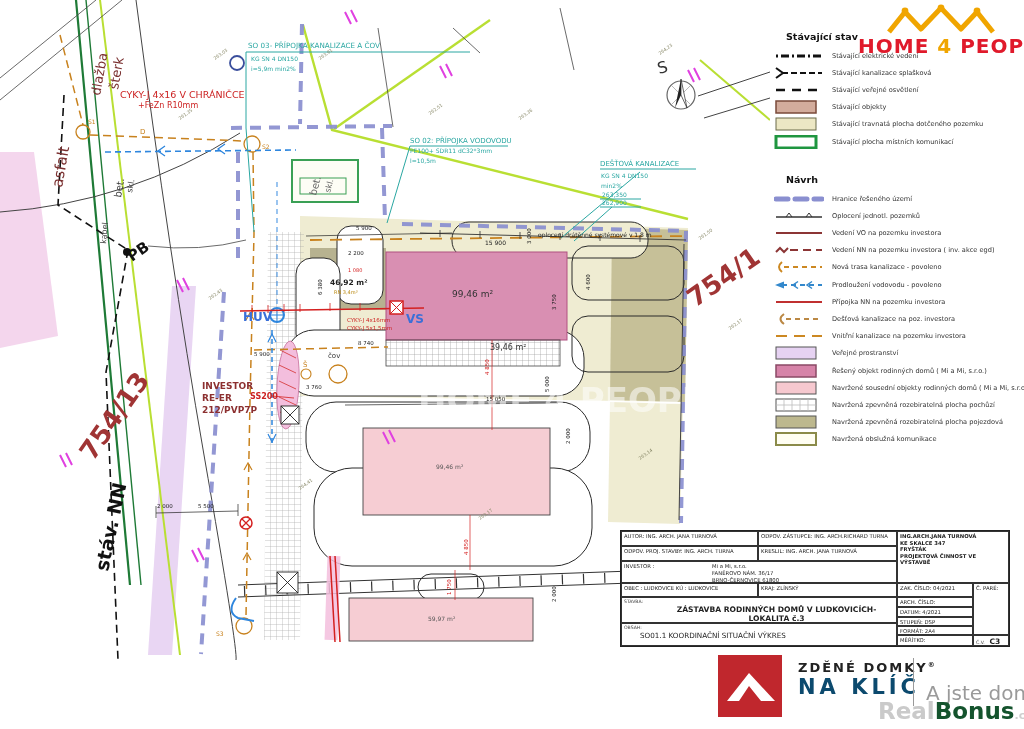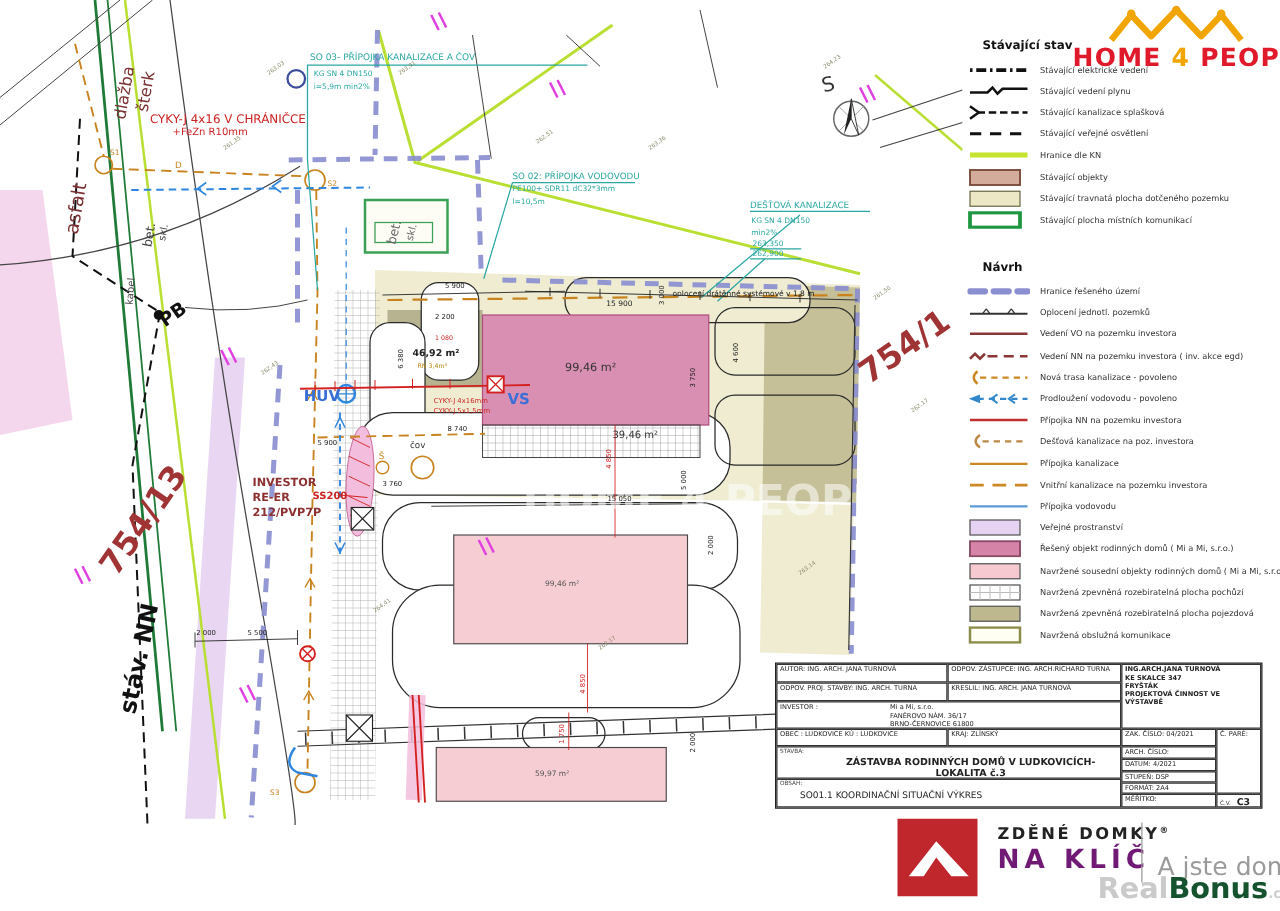--- a/index.html
+++ b/index.html
@@ -20,21 +20,21 @@
   #tblock .cell{position:absolute;border:0.6px solid #333;box-sizing:border-box;padding:1px 2px;overflow:hidden;line-height:1.25;}
   #tblock .big{font-size:7.6px;font-weight:bold;text-align:center;margin-left:35px;}
   #tblock .med{font-size:7.2px;font-weight:normal;}
   #tblock .tiny{font-size:4.6px;color:#444;}
   
   #footer-logo{position:absolute;left:710px;top:650px;width:314px;height:79px;}
   #flg-square{position:absolute;left:8px;top:5px;width:64px;height:62px;background:#c0272d;}
   #flg-text{position:absolute;left:88px;top:10px;white-space:nowrap;}
   #flg-l1{font-size:13px;font-weight:bold;letter-spacing:2px;color:#222;}
   #flg-l1 sup{font-size:7px;}
-  #flg-l2{font-size:21px;font-weight:bold;letter-spacing:4px;color:#701a75;}
+  #flg-l2{font-size:21px;font-weight:bold;letter-spacing:4px;color:#0c4a6e;}
   #flg-div{position:absolute;left:203px;top:8px;width:1px;height:48px;background:#9a9a9a;}
   #flg-tag{position:absolute;left:216px;top:31px;font-size:20px;color:#9a9a9a;white-space:nowrap;}
   #flg-wm{position:absolute;left:168px;top:48px;font-size:23px;font-weight:bold;color:#cacaca;letter-spacing:0px;white-space:nowrap;}
   #flg-wm .b{color:#14532d;}
   #flg-wm .cz{font-size:11px;color:#cfcfcf;}
   text{font-family:"DejaVu Sans","Liberation Sans",sans-serif;}
 </style>
 </head>
 <body>
 
@@ -317,49 +317,33 @@
         <span class="sample">
           <svg width="50" height="14" viewBox="0 0 50 14">
             <path d="M2,7 H48" stroke="#111" stroke-width="3" stroke-dasharray="2 3 8 3"></path>
           </svg>
         </span>
         <span class="lbl">Stávající elektrické vedení</span>
       </div>
       <div class="legend-row">
         <span class="sample">
           <svg width="50" height="14" viewBox="0 0 50 14">
-            <path d="M2,8 h14 l4,-4 4,5 4,-4 h20" fill="none" stroke="#111" stroke-width="2"></path>
-          </svg>
-        </span>
-        <span class="lbl">Stávající vedení plynu</span>
-      </div>
-      <div class="legend-row">
-        <span class="sample">
-          <svg width="50" height="14" viewBox="0 0 50 14">
             <path d="M8,7 H48" stroke="#111" stroke-width="2" stroke-dasharray="6 3"></path>
             <path d="M2,2 L9,7 L2,12" fill="none" stroke="#111" stroke-width="2"></path>
           </svg>
         </span>
         <span class="lbl">Stávající kanalizace splašková</span>
       </div>
       <div class="legend-row">
         <span class="sample">
           <svg width="50" height="14" viewBox="0 0 50 14">
             <path d="M2,7 H48" stroke="#111" stroke-width="2.4" stroke-dasharray="9 7"></path>
           </svg>
         </span>
         <span class="lbl">Stávající veřejné osvětlení</span>
-      </div>
-      <div class="legend-row">
-        <span class="sample">
-          <svg width="50" height="14" viewBox="0 0 50 14">
-            <path d="M2,7 H48" stroke="#c6e42e" stroke-width="4"></path>
-          </svg>
-        </span>
-        <span class="lbl">Hranice dle KN</span>
       </div>
       <div class="legend-row">
         <span class="sample">
           <svg width="50" height="14">
             <rect x="2" y="1" width="40" height="12" fill="#d3ac9c" stroke="#7a4a3a" stroke-width="1.5"></rect>
           </svg>
         </span>
         <span class="lbl">Stávající objekty</span>
       </div>
       <div class="legend-row">
@@ -447,40 +431,24 @@
           <svg width="50" height="14" viewBox="0 0 50 14">
             <path d="M12,7 H48" stroke="#bb8844" stroke-width="1.8" stroke-dasharray="5 4"></path>
             <path d="M10,2 q-7,5 0,10" fill="none" stroke="#bb8844" stroke-width="2"></path>
           </svg>
         </span>
         <span class="lbl">Dešťová kanalizace na poz. investora</span>
       </div>
       <div class="legend-row">
         <span class="sample">
           <svg width="50" height="14" viewBox="0 0 50 14">
-            <path d="M2,7 H48" stroke="#cc8822" stroke-width="1.8"></path>
-          </svg>
-        </span>
-        <span class="lbl">Přípojka kanalizace</span>
-      </div>
-      <div class="legend-row">
-        <span class="sample">
-          <svg width="50" height="14" viewBox="0 0 50 14">
             <path d="M2,7 H48" stroke="#cc8822" stroke-width="2.2" stroke-dasharray="11 7"></path>
           </svg>
         </span>
         <span class="lbl">Vnitřní kanalizace na pozemku investora</span>
-      </div>
-      <div class="legend-row">
-        <span class="sample">
-          <svg width="50" height="14" viewBox="0 0 50 14">
-            <path d="M2,7 H48" stroke="#5b9bd5" stroke-width="1.8"></path>
-          </svg>
-        </span>
-        <span class="lbl">Přípojka vodovodu</span>
       </div>
       <div class="legend-row">
         <span class="sample">
           <svg width="50" height="14">
             <rect x="2" y="1" width="40" height="12" fill="#e6d2f2" stroke="#555" stroke-width="1"></rect>
           </svg>
         </span>
         <span class="lbl">Veřejné prostranství</span>
       </div>
       <div class="legend-row">

